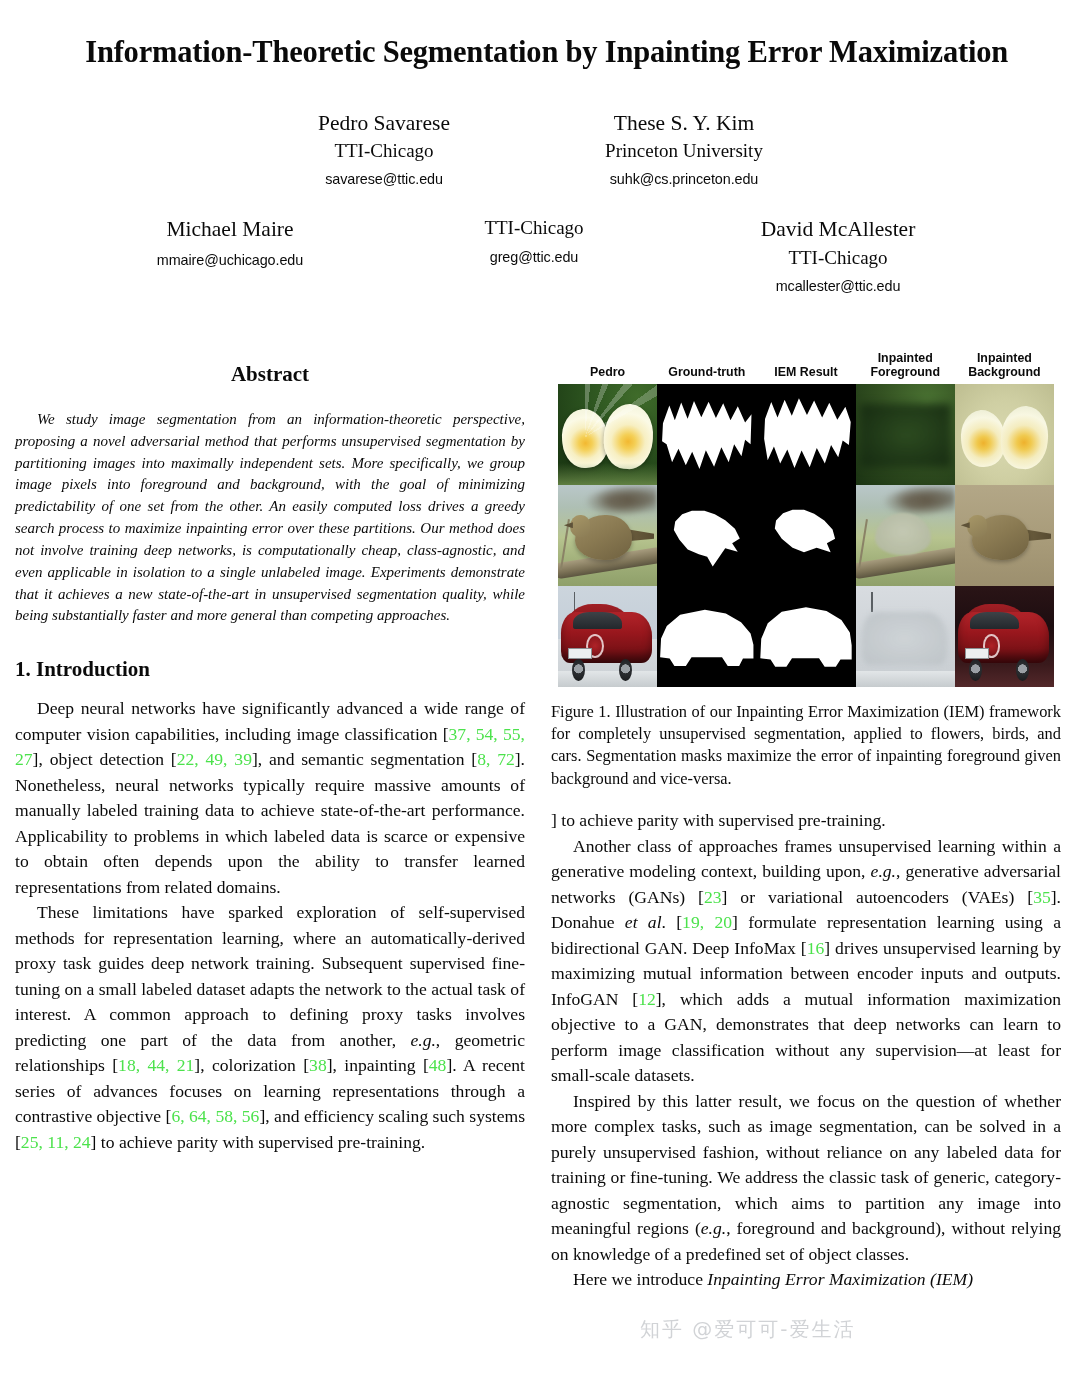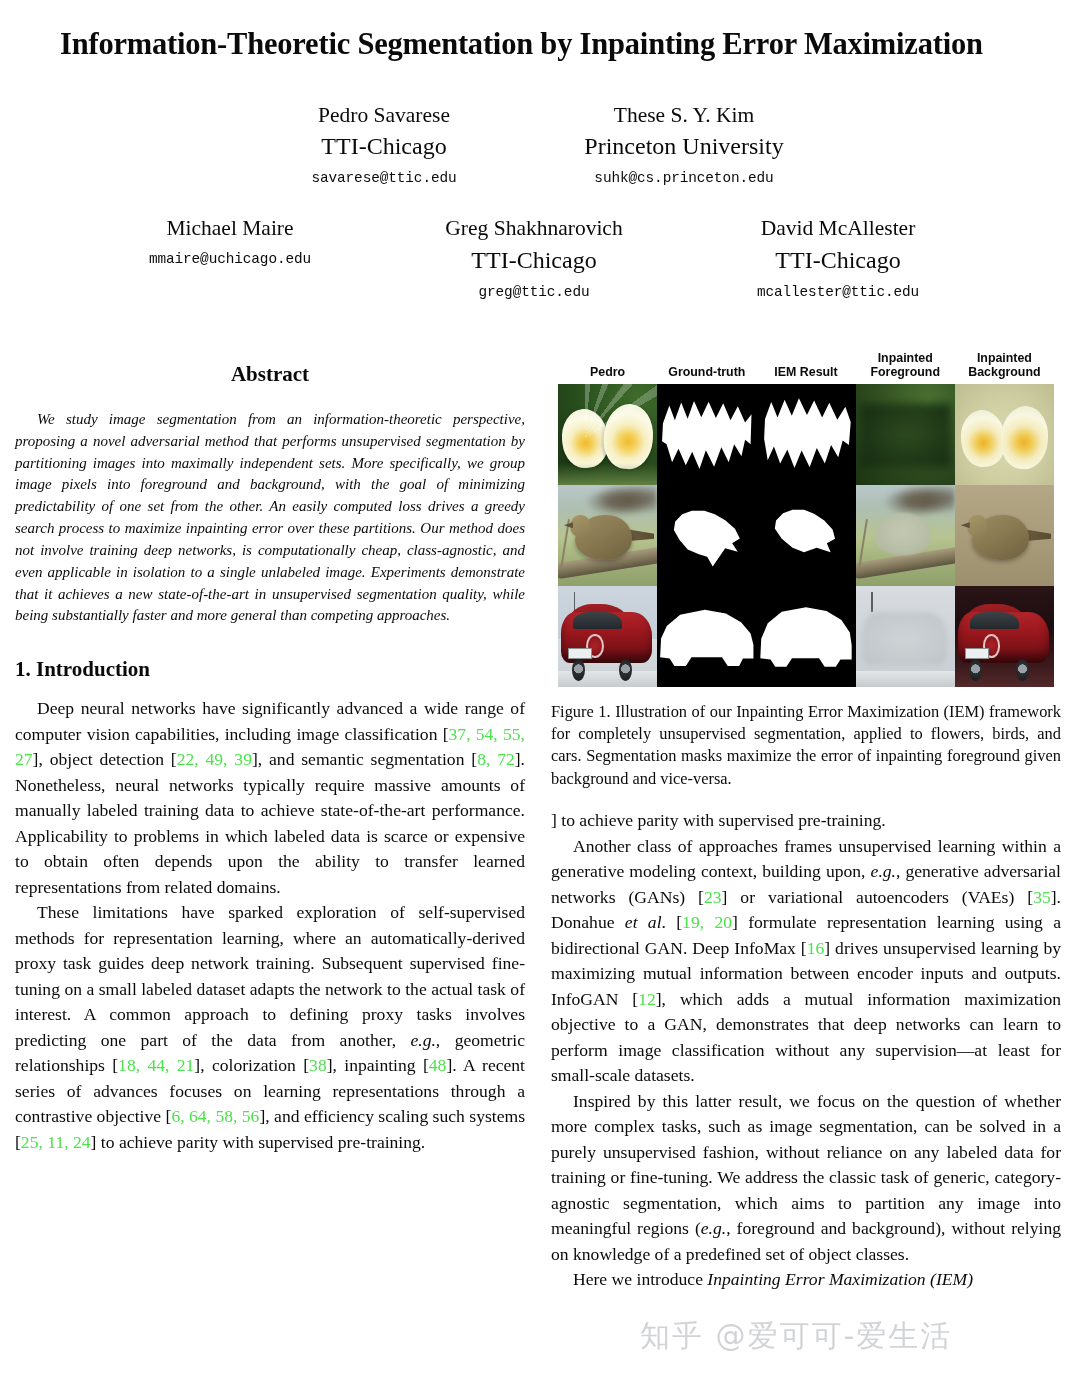--- a/index.html
+++ b/index.html
@@ -18,22 +18,22 @@
 
   .page {
     position: absolute;
     inset: 0;
     padding: 0;
   }
 
   
   .paper-title {
     margin: 0;
-    padding: 26px 60px 0 60px;
-    text-align: left;
+    padding: 34px 60px 0 60px;
+    text-align: right;
     font-size: 30.5px;
     font-weight: bold;
     letter-spacing: -0.2px;
     line-height: 1.2;
   }
 
   
   .authors {
     margin-top: 38px;
     padding: 0 40px;
@@ -47,25 +47,25 @@
   .author-row.row-1 .author { width: 300px; }
   .author-row.row-2 .author { width: 304px; }
   .author {
     text-align: center;
   }
   .author-name {
     font-size: 21.5px;
     line-height: 1.38;
   }
   .author-affil {
-    font-size: 24px;
+    font-size: 19px;
     line-height: 1.38;
   }
   .author-email {
-    font-family: Liberation Mono, monospace;
+    font-family: Liberation Sans, sans-serif;
     font-size: 14.4px;
     margin-top: 7px;
     letter-spacing: -0.1px;
   }
 
   
   .columns {
     position: absolute;
     top: 352px;
     left: 0;
@@ -390,21 +390,21 @@
   }
   .inp-car-bg {
     background: linear-gradient(180deg, #2a1416 0%, #1d0d10 40%, #3a1a1c 78%, #53282a 100%);
   }
 
   
   .watermark {
     position: absolute;
     left: 640px;
     top: 1316px;
-    font-size: 30px;
+    font-size: 20px;
     color: rgba(120,125,135,0.34);
     font-family: "DejaVu Sans", "Liberation Sans", sans-serif;
     letter-spacing: 2px;
     white-space: nowrap;
     pointer-events: none;
   }
 </style>
 </head>
 <body>
 
@@ -424,21 +424,20 @@
         <div class="author-affil">Princeton University</div>
         <div class="author-email">suhk@cs.princeton.edu</div>
       </div>
     </div>
     <div class="author-row row-2">
       <div class="author">
         <div class="author-name">Michael Maire</div>
         <div class="author-email">mmaire@uchicago.edu</div>
       </div>
       <div class="author">
-        <div class="author-name">Greg Shakhnarovich</div>
         <div class="author-affil">TTI-Chicago</div>
         <div class="author-email">greg@ttic.edu</div>
       </div>
       <div class="author">
         <div class="author-name">David McAllester</div>
         <div class="author-affil">TTI-Chicago</div>
         <div class="author-email">mcallester@ttic.edu</div>
       </div>
     </div>
   </div>

